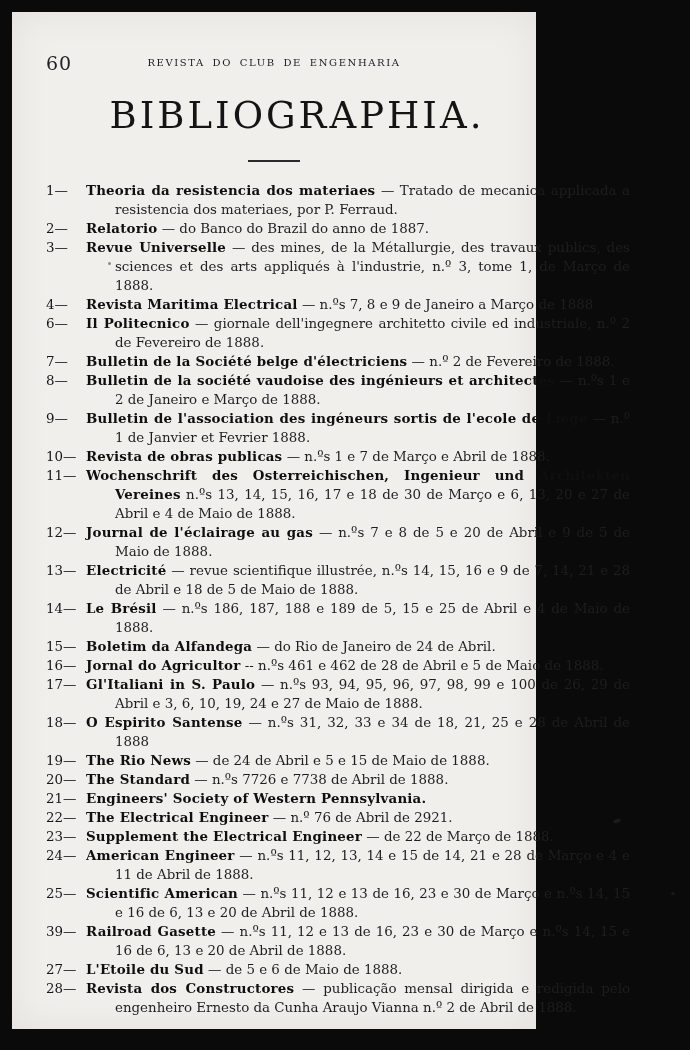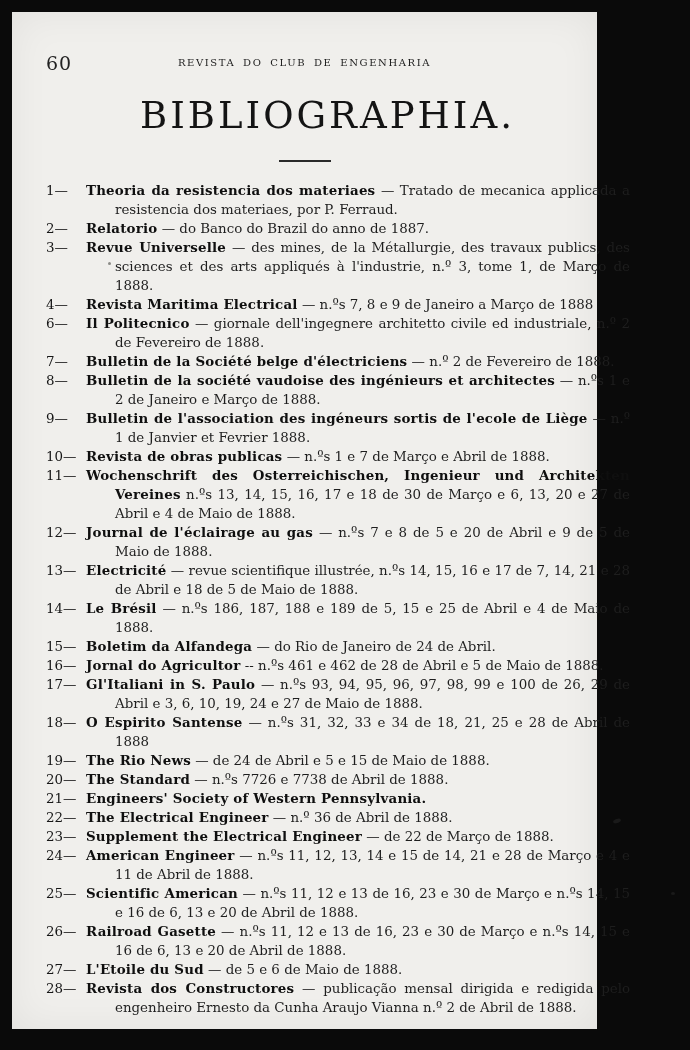--- a/index.html
+++ b/index.html
@@ -2,21 +2,21 @@
 <html><head>
 <meta charset="utf-8">
 <style>
   html,body { margin:0; padding:0; background:#000; }
   .scan {
     position:relative; width:690px; height:1050px;
     background:#0a0a0a; overflow:hidden;
     font-family:"DejaVu Serif", serif;
   }
   .paper {
-    position:absolute; left:12px; top:12px; width:585px; height:1017px;
+    position:absolute; left:12px; top:12px; width:524px; height:1017px;
     background:#f0efec;
     box-shadow: inset 0 0 40px rgba(0,0,0,0.06);
     color:#1c1c1c;
   }
   .page-number {
     position:absolute; left:34px; top:40px;
     font-size:19px; letter-spacing:1px; color:#222;
   }
   .running-header {
     position:absolute; left:0; right:0; top:45px;
@@ -82,47 +82,47 @@
   <p class="entry"><span class="num">8—</span><span class="title">Bulletin de la société vaudoise des ingénieurs et architectes</span> <span class="rest">— n.ºs 1 e 2 de Janeiro e Março de 1888.</span></p>
 
   <p class="entry"><span class="num">9—</span><span class="title">Bulletin de l'association des ingéneurs sortis de l'ecole de Liège</span> <span class="rest">— n.º 1 de Janvier et Fevrier 1888.</span></p>
 
   <p class="entry"><span class="num">10—</span><span class="title">Revista de obras publicas</span> <span class="rest">— n.ºs 1 e 7 de Março e Abril de 1888.</span></p>
 
   <p class="entry"><span class="num">11—</span><span class="title">Wochenschrift des Osterreichischen, Ingenieur und Architekten Vereines</span> <span class="rest">n.ºs 13, 14, 15, 16, 17 e 18 de 30 de Março e 6, 13, 20 e 27 de Abril e 4 de Maio de 1888.</span></p>
 
   <p class="entry"><span class="num">12—</span><span class="title">Journal de l'éclairage au gas</span> <span class="rest">— n.ºs 7 e 8 de 5 e 20 de Abril e 9 de 5 de Maio de 1888.</span></p>
 
-  <p class="entry"><span class="num">13—</span><span class="title">Electricité</span> <span class="rest">— revue scientifique illustrée, n.ºs 14, 15, 16 e 17 de 7, 14, 21 e 28 de Abril e 18 de 5 de Maio de 1888.</span></p>
+  <p class="entry"><span class="num">13—</span><span class="title">Electricité</span> <span class="rest">— revue scientifique illustrée, n.ºs 14, 15, 16 e 9 de 7, 14, 21 e 28 de Abril e 18 de 5 de Maio de 1888.</span></p>
 
   <p class="entry"><span class="num">14—</span><span class="title">Le Brésil</span> <span class="rest">— n.ºs 186, 187, 188 e 189 de 5, 15 e 25 de Abril e 4 de Maio de 1888.</span></p>
 
   <p class="entry"><span class="num">15—</span><span class="title">Boletim da Alfandega</span> <span class="rest">— do Rio de Janeiro de 24 de Abril.</span></p>
 
   <p class="entry"><span class="num">16—</span><span class="title">Jornal do Agricultor</span> <span class="rest">-- n.ºs 461 e 462 de 28 de Abril e 5 de Maio de 1888.</span></p>
 
   <p class="entry"><span class="num">17—</span><span class="title">Gl'Italiani in S. Paulo</span> <span class="rest">— n.ºs 93, 94, 95, 96, 97, 98, 99 e 100 de 26, 29 de Abril e 3, 6, 10, 19, 24 e 27 de Maio de 1888.</span></p>
 
   <p class="entry"><span class="num">18—</span><span class="title">O Espirito Santense</span> <span class="rest">— n.ºs 31, 32, 33 e 34 de 18, 21, 25 e 28 de Abril de 1888</span></p>
 
   <p class="entry"><span class="num">19—</span><span class="title">The Rio News</span> <span class="rest">— de 24 de Abril e 5 e 15 de Maio de 1888.</span></p>
 
   <p class="entry"><span class="num">20—</span><span class="title">The Standard</span> <span class="rest">— n.ºs 7726 e 7738 de Abril de 1888.</span></p>
 
   <p class="entry"><span class="num">21—</span><span class="title">Engineers' Society of Western Pennsylvania.</span> <span class="rest"></span></p>
 
-  <p class="entry"><span class="num">22—</span><span class="title">The Electrical Engineer</span> <span class="rest">— n.º 36 de Abril de 1888.</span></p>
+  <p class="entry"><span class="num">22—</span><span class="title">The Electrical Engineer</span> <span class="rest">— n.º 76 de Abril de 2921.</span></p>
 
   <p class="entry"><span class="num">23—</span><span class="title">Supplement the Electrical Engineer</span> <span class="rest">— de 22 de Março de 1888.</span></p>
 
   <p class="entry"><span class="num">24—</span><span class="title">American Engineer</span> <span class="rest">— n.ºs 11, 12, 13, 14 e 15 de 14, 21 e 28 de Março e 4 e 11 de Abril de 1888.</span></p>
 
   <p class="entry"><span class="num">25—</span><span class="title">Scientific American</span> <span class="rest">— n.ºs 11, 12 e 13 de 16, 23 e 30 de Março e n.ºs 14, 15 e 16 de 6, 13 e 20 de Abril de 1888.</span></p>
 
-  <p class="entry"><span class="num">26—</span><span class="title">Railroad Gasette</span> <span class="rest">— n.ºs 11, 12 e 13 de 16, 23 e 30 de Março e n.ºs 14, 15 e 16 de 6, 13 e 20 de Abril de 1888.</span></p>
+  <p class="entry"><span class="num">39—</span><span class="title">Railroad Gasette</span> <span class="rest">— n.ºs 11, 12 e 13 de 16, 23 e 30 de Março e n.ºs 14, 15 e 16 de 6, 13 e 20 de Abril de 1888.</span></p>
 
   <p class="entry"><span class="num">27—</span><span class="title">L'Etoile du Sud</span> <span class="rest">— de 5 e 6 de Maio de 1888.</span></p>
 
   <p class="entry"><span class="num">28—</span><span class="title">Revista dos Constructores</span> <span class="rest">— publicação mensal dirigida e redigida pelo engenheiro Ernesto da Cunha Araujo Vianna n.º 2 de Abril de 1888.</span></p>
 </div>
 
     <div class="speck speck-a"></div>
     <div class="speck speck-b"></div>
     <div class="speck speck-c"></div>
   </div>

